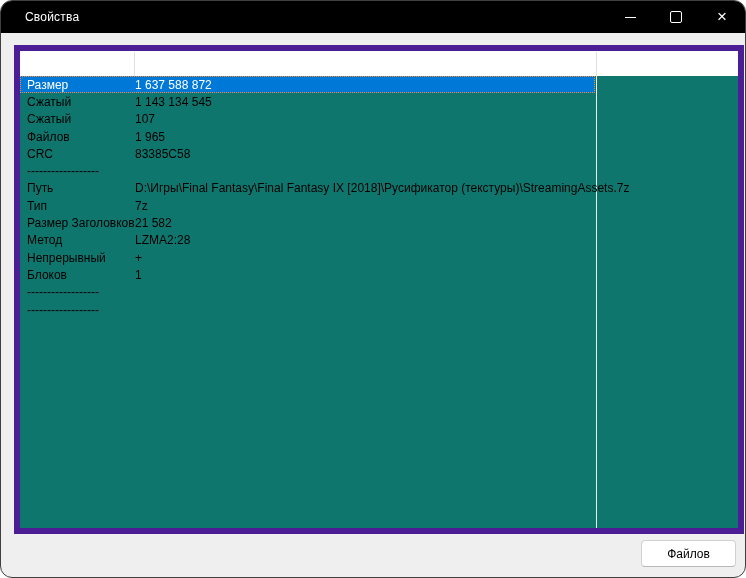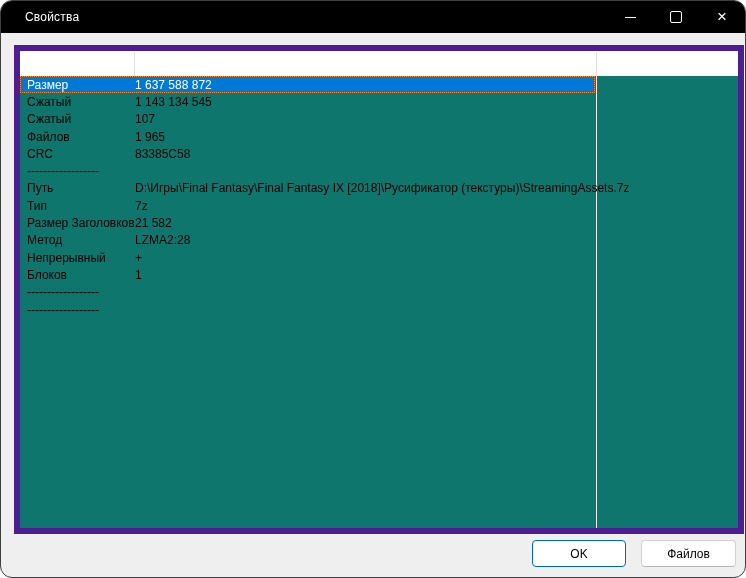--- a/index.html
+++ b/index.html
@@ -133,20 +133,17 @@
           <span class="label">------------------</span>
           <span class="value"></span>
         </div>
         <div class="row separator">
           <span class="label">------------------</span>
           <span class="value"></span>
         </div>
       </div>
   </div>
 
-  <div class="btn btn-ok">
-    <span>OK</span>
-  </div>
   <div class="btn btn-cancel">
     <span>Файлов</span>
   </div>
 
 </div>
 
 </body></html>

